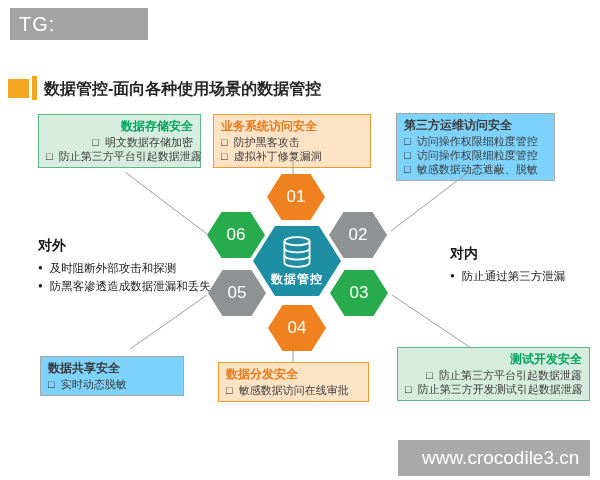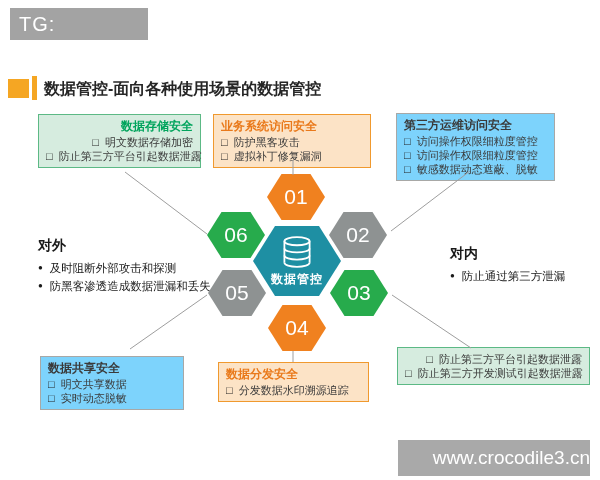--- a/index.html
+++ b/index.html
@@ -17,21 +17,21 @@
     width: 138px; height: 32px;
     background: #a3a3a3; color: #ffffff;
     font-size: 20px; line-height: 32px; padding-left: 9px;
     letter-spacing: 1px;
   }
   
   .watermark {
     position: absolute; left: 398px; top: 440px;
     width: 192px; height: 36px;
     background: #a9a9a9; color: #ffffff;
-    font-size: 19px; line-height: 36px; padding-left: 24px; text-align: right;
+    font-size: 19px; line-height: 36px; padding-left: 24px;
   }
   
   .title-square { position: absolute; left: 8px; top: 79px; width: 21px; height: 19px; background: #f5a623; }
   .title-bar    { position: absolute; left: 32px; top: 76px; width: 5px;  height: 24px; background: #f5a623; }
   .page-title   {
     position: absolute; left: 44px; top: 79px;
     font-size: 16px; font-weight: bold; color: #262626;
   }
   
   .box {
@@ -62,21 +62,21 @@
   .side-note li::before { content: "●"; font-size: 8px; vertical-align: 2px; margin-right: 7px; }
   #note-external { left: 38px;  top: 237px; width: 185px; }
   #note-internal { left: 450px; top: 245px; width: 145px; }
   
   .hex {
     position: absolute;
     clip-path: polygon(25% 0%, 75% 0%, 100% 50%, 75% 100%, 25% 100%, 0% 50%);
     display: flex; align-items: center; justify-content: center;
     color: #ffffff;
   }
-  .hex-small { width: 58px; height: 46px; font-size: 21px; }
+  .hex-small { width: 58px; height: 46px; font-size: 17px; }
   .hex-orange { background: #f0811f; }
   .hex-gray   { background: #8e9292; }
   .hex-green  { background: #27ab4c; }
   .hex-center {
     width: 88px; height: 70px; background: #1e8fa3;
     flex-direction: column; z-index: 2;
   }
   .hex-center .hex-label { font-size: 12px; font-weight: bold; letter-spacing: 1px; margin-top: 1px; }
   #hex-01 { left: 267px; top: 174px; }
   #hex-02 { left: 329px; top: 212px; }
@@ -129,33 +129,33 @@
     <ul>
       <li>访问操作权限细粒度管控</li>
       <li>访问操作权限细粒度管控</li>
       <li>敏感数据动态遮蔽、脱敏</li>
     </ul>
   </div>
 
   <div class="box box-gray" id="box-sharing">
     <div class="box-title">数据共享安全</div>
     <ul>
-      <li>明文共享数据</li>
       <li>实时动态脱敏</li>
     </ul>
   </div>
 
   <div class="box box-orange" id="box-distribution">
     <div class="box-title">数据分发安全</div>
     <ul>
-      <li>分发数据水印溯源追踪</li>
+      <li>敏感数据访问在线审批</li>
     </ul>
   </div>
 
   <div class="box box-green" id="box-testing">
+    <div class="box-title">测试开发安全</div>
     <ul>
       <li>防止第三方平台引起数据泄露</li>
       <li>防止第三方开发测试引起数据泄露</li>
     </ul>
   </div>
 
   <div class="side-note" id="note-external">
     <div class="side-title">对外</div>
     <ul>
       <li>及时阻断外部攻击和探测</li>

